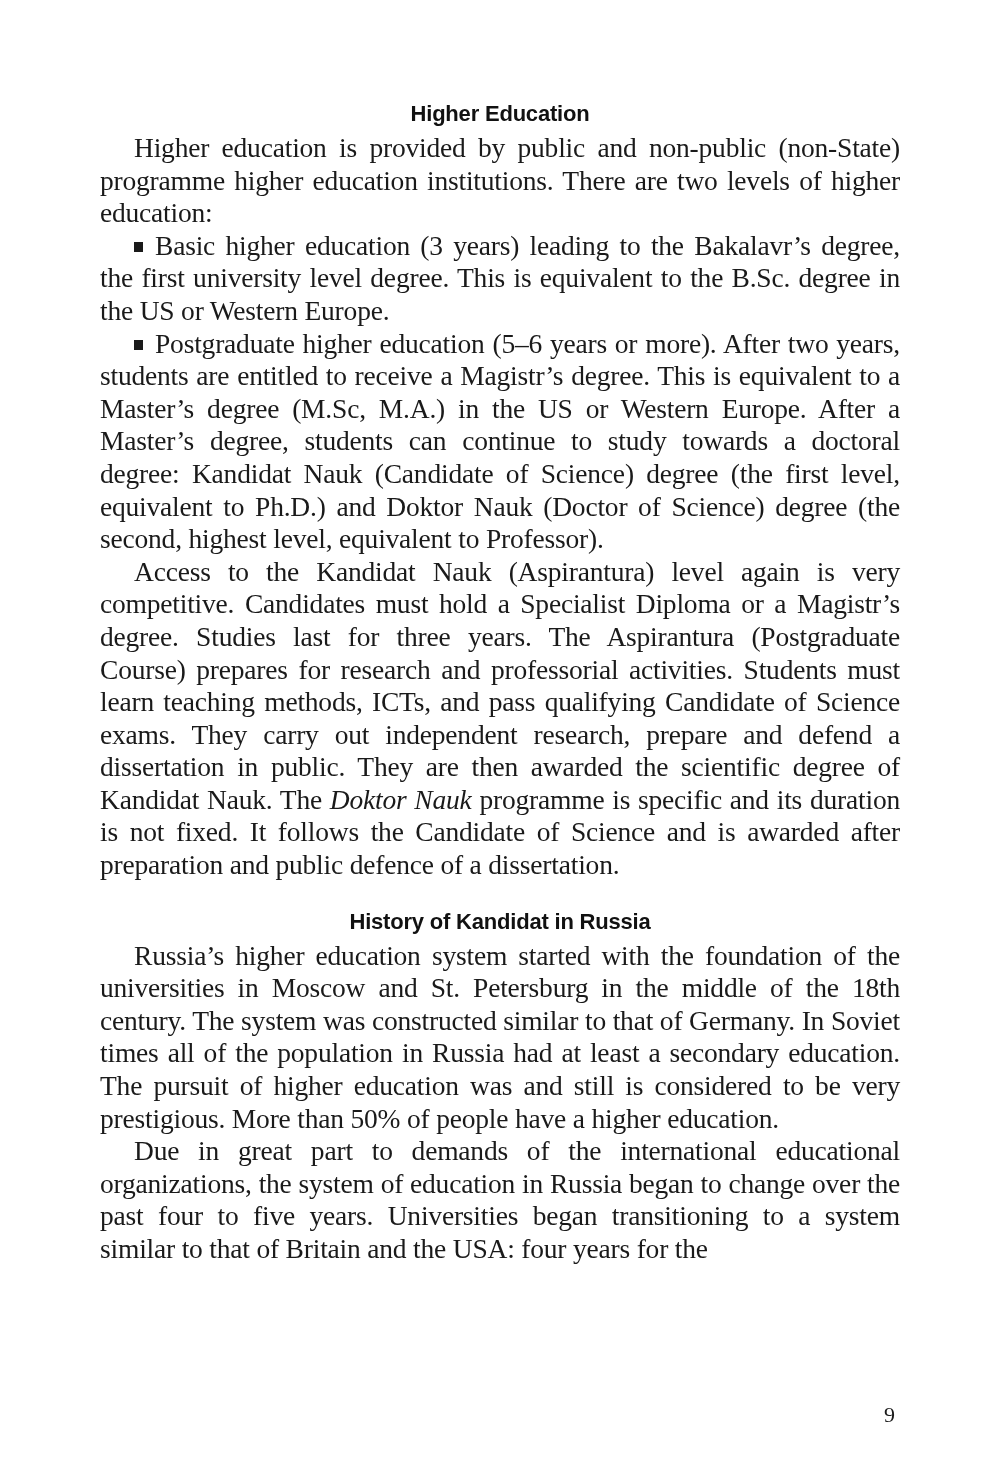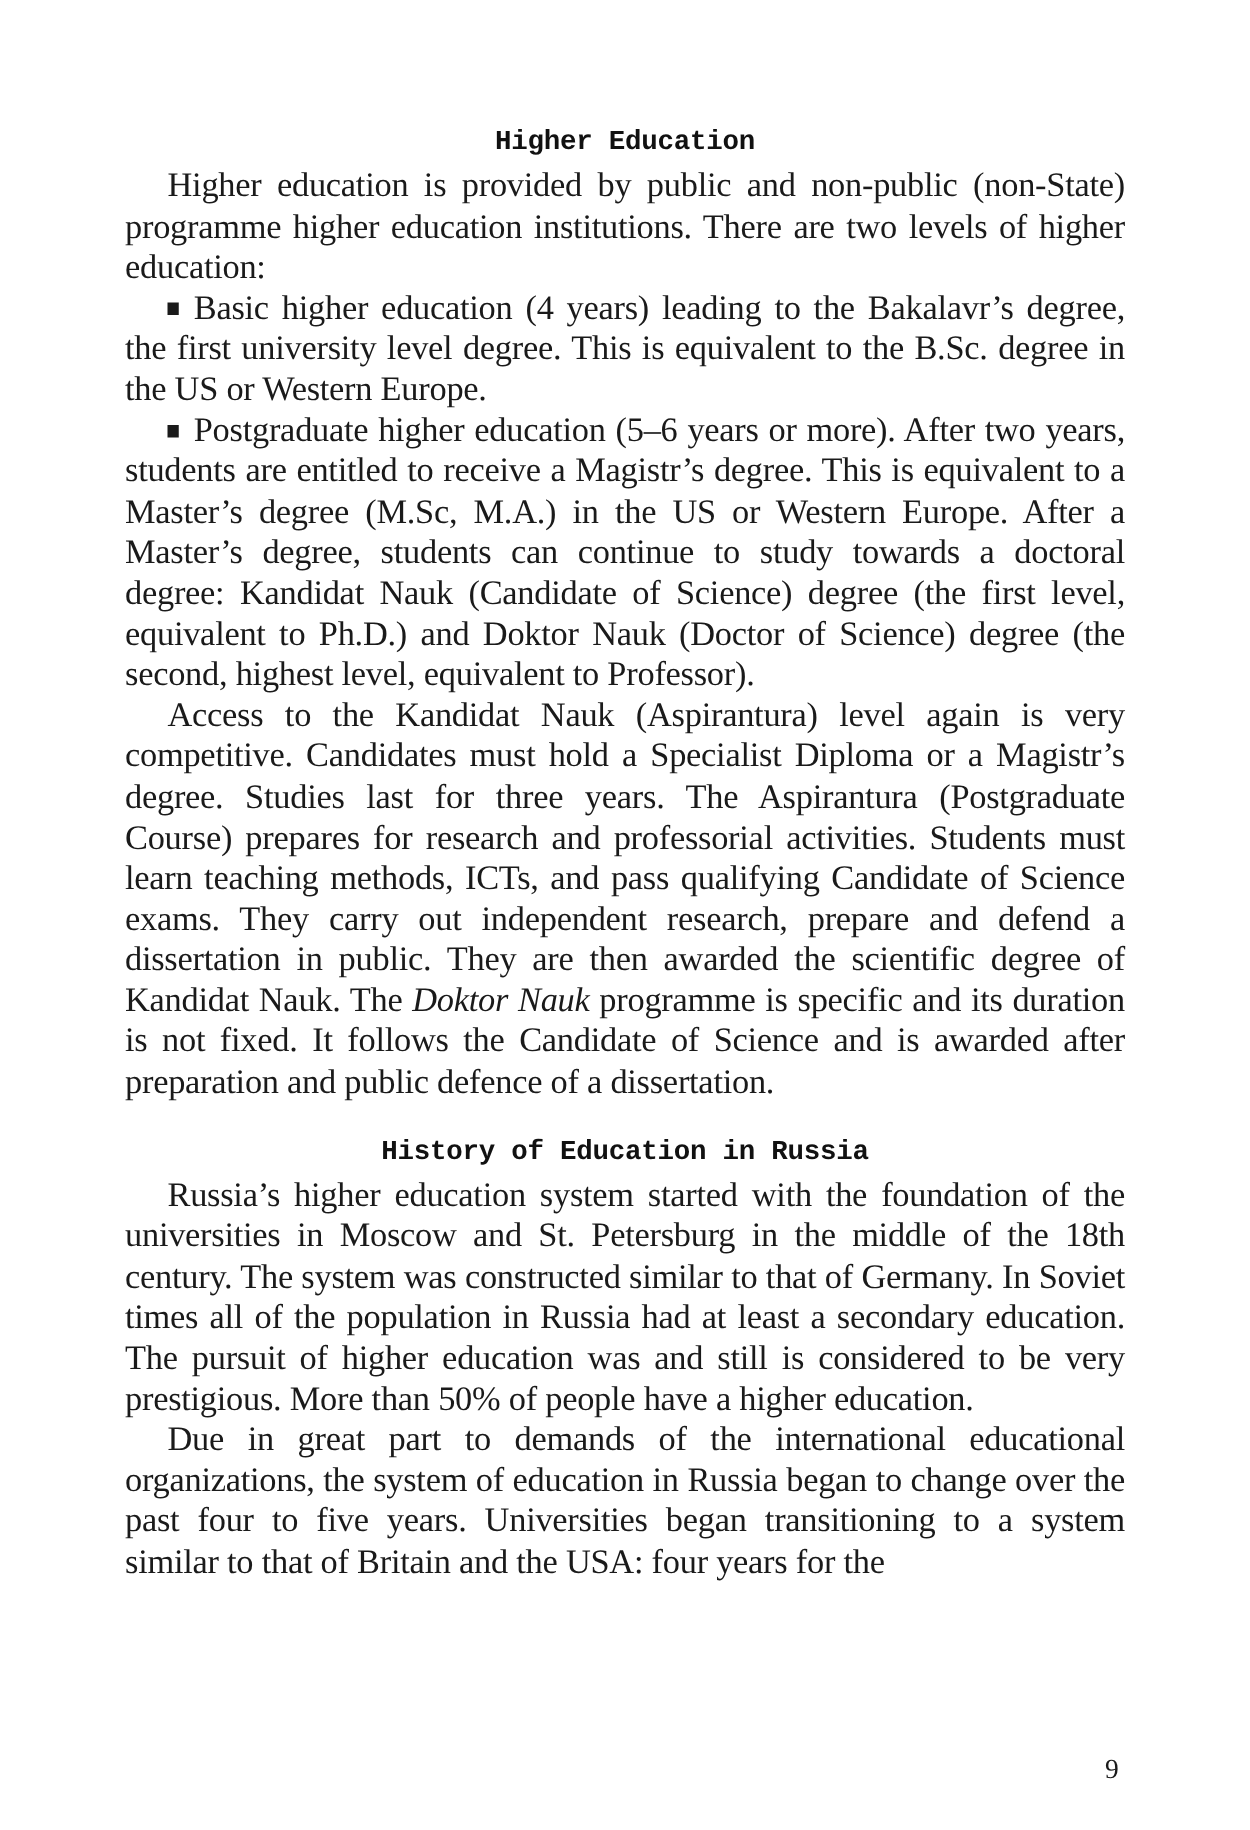--- a/index.html
+++ b/index.html
@@ -4,45 +4,45 @@
 <style>
   html, body { margin: 0; padding: 0; background: #ffffff; }
   body { width: 1000px; height: 1464px; position: relative; overflow: hidden; }
   .page {
     position: absolute; left: 100px; top: 96px; width: 800px;
     font-family: "Liberation Serif", "DejaVu Serif", serif;
     color: #1a1a1a; font-size: 27.5px; line-height: 32.6px;
     letter-spacing: -0.2px;
   }
   h2 {
-    font-family: Liberation Mono, monospace; font-weight: bold;
+    font-family: Liberation Sans, sans-serif; font-weight: bold;
     font-size: 22px; line-height: 36px; text-align: center;
     margin: 0; color: #111;
   }
   h2.second { margin-top: 22px; }
   p { margin: 0; text-align: justify; text-indent: 34px; hyphens: manual; }
   .bullet { display: inline-block; width: 9px; height: 10px; background: #1a1a1a; margin-right: 12px; vertical-align: 3px; }
   em { font-style: italic; }
   .page-number {
     position: absolute; left: 884px; top: 1402px; font-family: "Liberation Serif", serif;
     font-size: 22px; color: #1a1a1a;
   }
 </style>
 </head>
 <body>
 
 <div class="page">
   <h2>Higher Education</h2>
   <p>Higher education is provided by public and non-public (non-State) programme higher education institutions. There are two levels of higher education:</p>
   <p>
-    <span class="bullet"></span><span>Basic higher education (4 years) leading to the Bakalavr’s degree, the first university level degree. This is equivalent to the B.Sc. degree in the US or Western Europe.</span>
+    <span class="bullet"></span><span>Basic higher education (3 years) leading to the Bakalavr’s degree, the first university level degree. This is equivalent to the B.Sc. degree in the US or Western Europe.</span>
   </p>
   <p>
     <span class="bullet"></span><span>Postgraduate higher education (5–6 years or more). After two years, students are entitled to receive a Magistr’s degree. This is equivalent to a Master’s degree (M.Sc, M.A.) in the US or Western Europe. After a Master’s degree, students can continue to study towards a doctoral degree: Kandidat Nauk (Candidate of Science) degree (the first level, equivalent to Ph.D.) and Doktor Nauk (Doctor of Science) degree (the second, highest level, equivalent to Professor).</span>
   </p>
   <p><span>Access to the Kandidat Nauk (Aspirantura) level again is very competitive. Candidates must hold a Specialist Diploma or a Magistr’s degree. Studies last for three years. The Aspirantura (Postgraduate Course) prepares for research and professorial activities. Students must learn teaching methods, ICTs, and pass qualifying Candidate of Science exams. They carry out independent research, prepare and defend a dissertation in public. They are then awarded the scientific degree of Kandidat Nauk. The </span><em>Doktor Nauk</em><span> programme is specific and its duration is not fixed. It follows the Candidate of Science and is awarded after preparation and public defence of a dissertation.</span></p>
 
-  <h2 class="second">History of Education in Russia</h2>
+  <h2 class="second">History of Kandidat in Russia</h2>
   <p>Russia’s higher education system started with the foundation of the universities in Moscow and St. Petersburg in the middle of the 18th century. The system was constructed similar to that of Germany. In Soviet times all of the population in Russia had at least a secondary education. The pursuit of higher education was and still is considered to be very prestigious. More than 50% of people have a higher education.</p>
   <p>Due in great part to demands of the international educational organizations, the system of education in Russia began to change over the past four to five years. Universities began transitioning to a system similar to that of Britain and the USA: four years for the</p>
 </div>
 
 <div class="page-number">9</div>
 
 </body></html>

